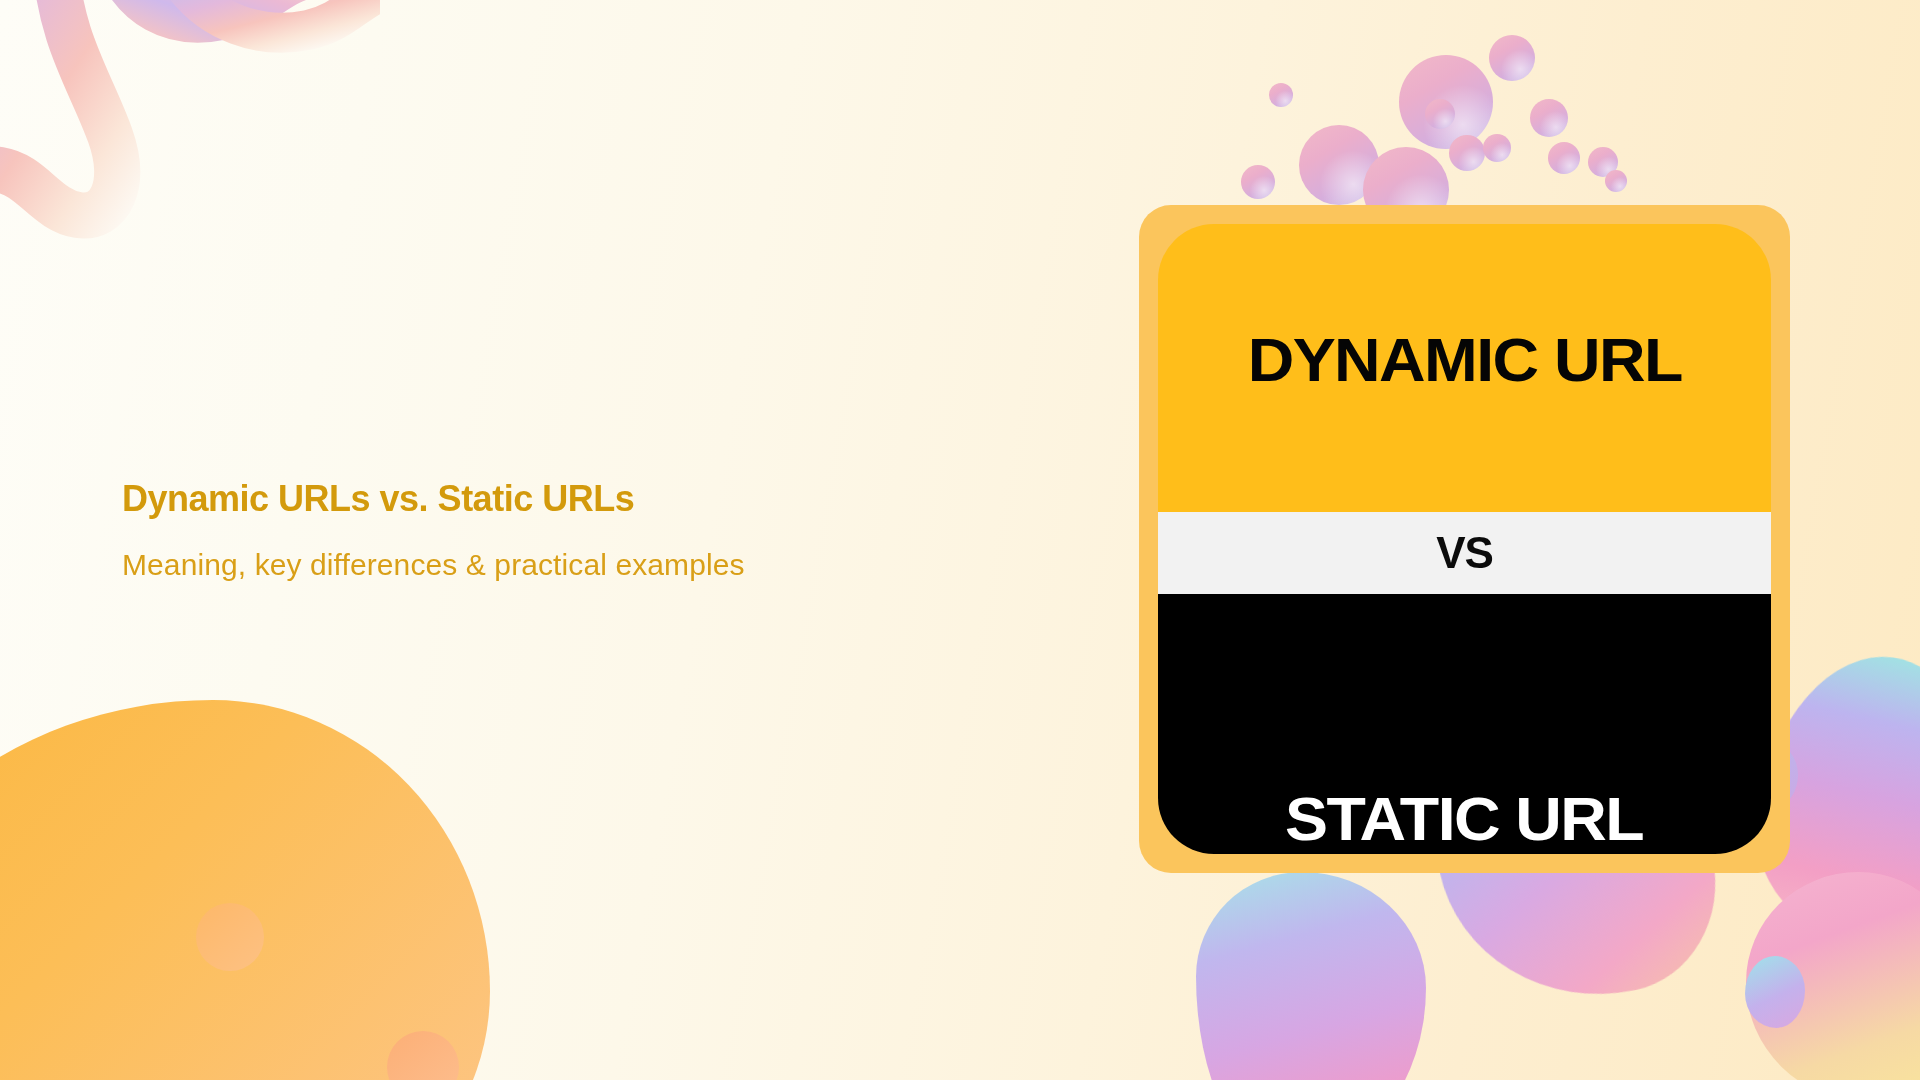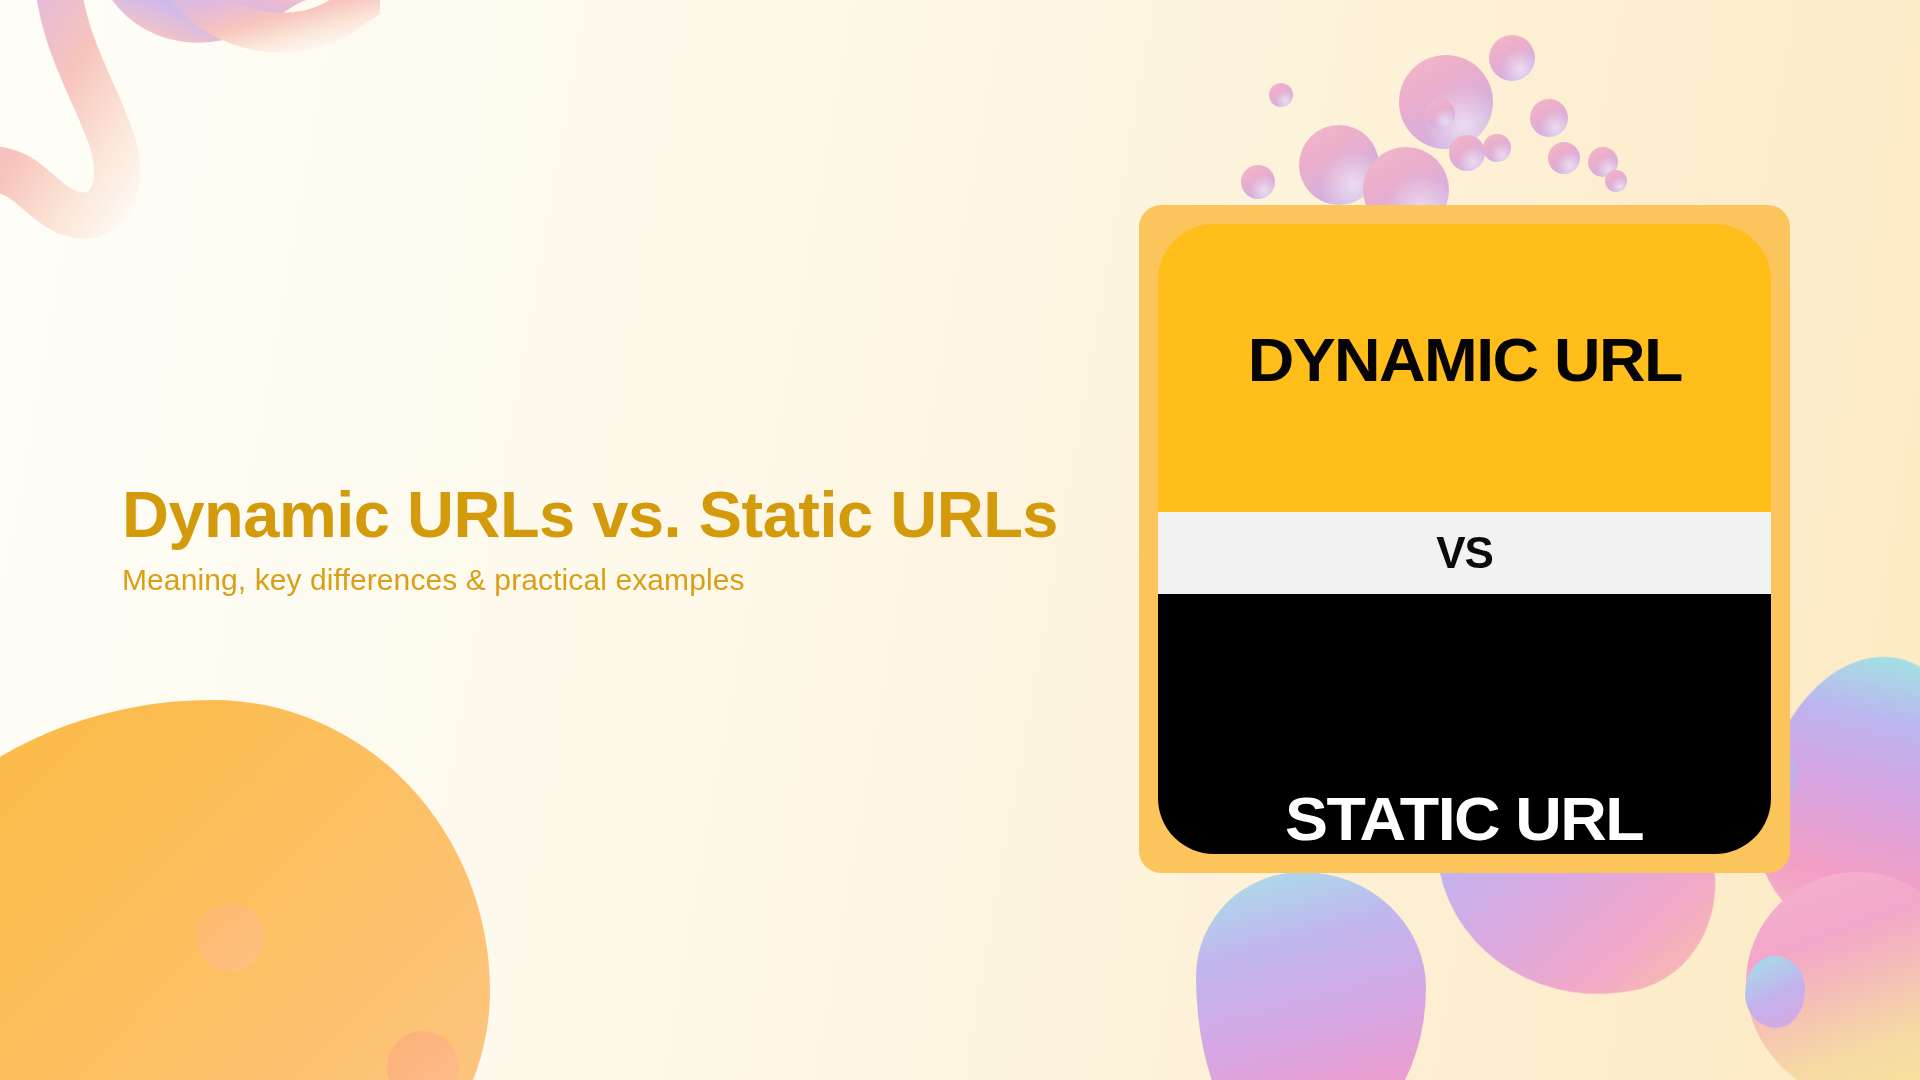--- a/index.html
+++ b/index.html
@@ -138,46 +138,46 @@
   .copy {
     position: absolute;
     left: 122px;
     top: 480px;
     width: 880px;
   }
   .headline {
     margin: 0;
     font-family: "Liberation Sans", sans-serif;
     font-weight: 700;
-    font-size: 65px;
+    font-size: 36px;
     line-height: 1.08;
     letter-spacing: -0.5px;
     color: #D39A0C;
     white-space: nowrap;
   }
   .subhead {
-    margin: 12px 0 0 0;
+    margin: 28px 0 0 0;
     font-family: "Liberation Sans", sans-serif;
     font-weight: 400;
     font-size: 30px;
     line-height: 1.2;
     letter-spacing: 0.1px;
     color: #D99F17;
     white-space: nowrap;
   }
 
   
   .card {
     position: absolute;
     left: 1139px;
     top: 205px;
     width: 651px;
     height: 668px;
     background: #FBC55C;
-    border-radius: 22px;
+    border-radius: 32px;
     padding: 19px;
     box-sizing: border-box;
   }
   .card-inner {
     width: 100%;
     height: 100%;
     border-radius: 56px;
     overflow: hidden;
     display: flex;
     flex-direction: column;

